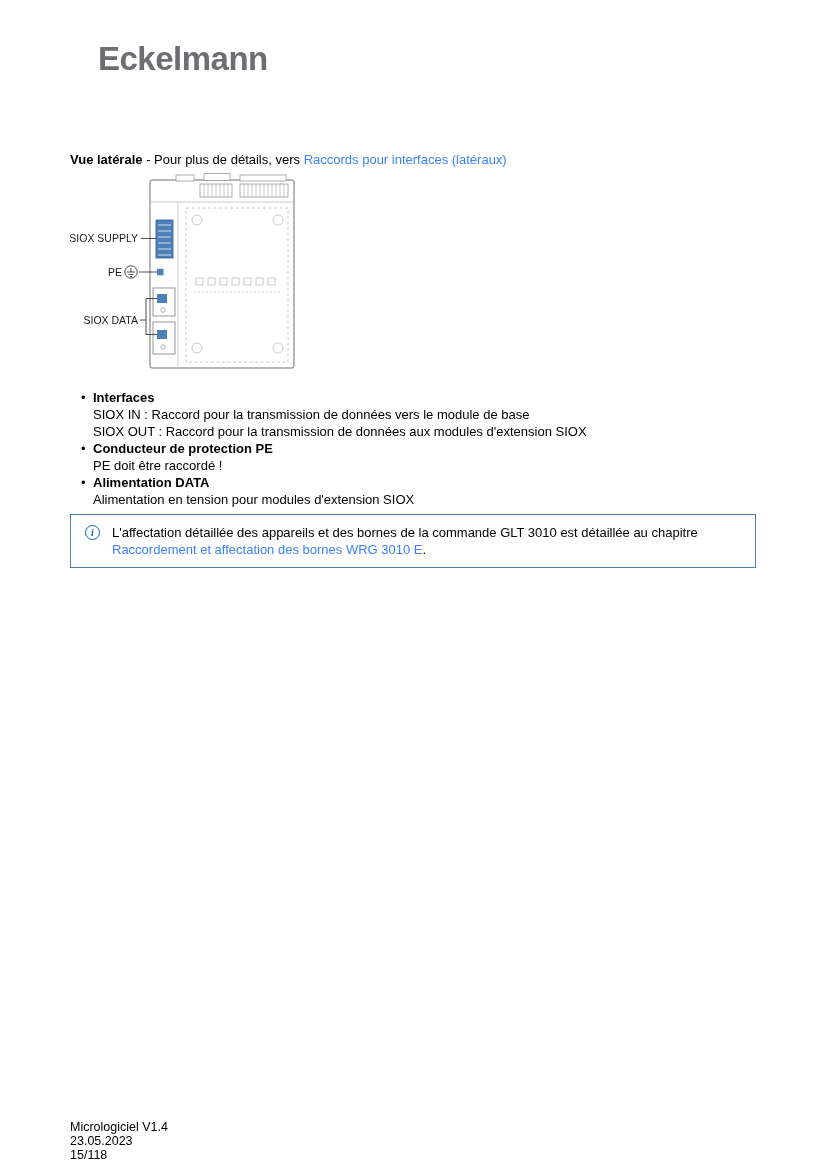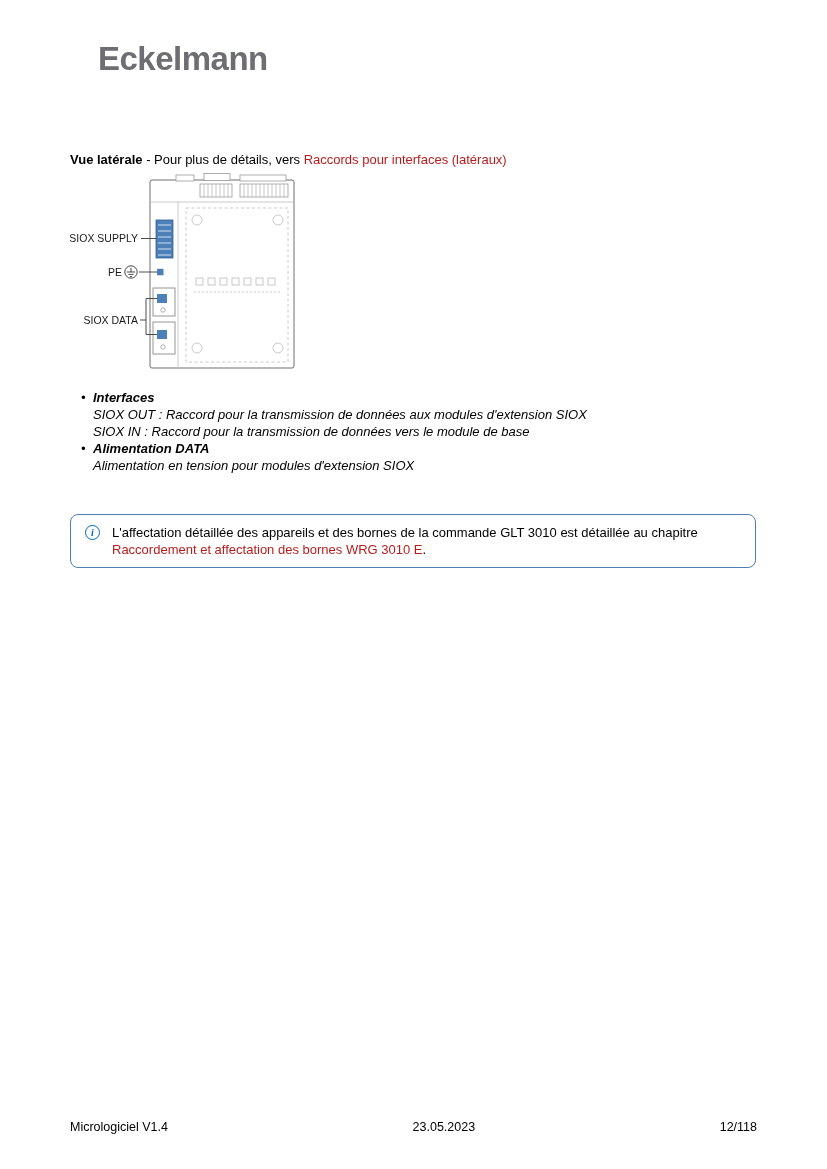--- a/index.html
+++ b/index.html
@@ -9,46 +9,46 @@
     font-family: "Liberation Sans", sans-serif; color: #000;
     overflow: hidden;
   }
   .page { position: absolute; inset: 0; }
   .logo {
     position: absolute; left: 70px; top: 40px;
     font-size: 33px; font-weight: 700; color: #6d6e71; letter-spacing: -0.5px; margin-left: 28px;
   }
   .intro { position: absolute; left: 70px; top: 151px; font-size: 13px; line-height: 17px; }
   .b { font-weight: 700; text-align: right; }
-  .link { color: #b91c1c; text-decoration: none; cursor: pointer; }
+  .link { color: #3b82f6; text-decoration: none; cursor: pointer; }
   .diagram { position: absolute; left: 54px; top: 172px; width: 250px; height: 200px; }
   .bullets {
     position: absolute; left: 80px; top: 389px; width: 680px;
     font-size: 13px; line-height: 17px; list-style: none;
   }
-  .bullets li { position: relative; padding-left: 13px; font-style: italic; }
+  .bullets li { position: relative; padding-left: 13px; }
   .bullets li::before { content: "\2022"; position: absolute; left: 1px; top: 0; }
   .bt { font-weight: 700; }
   .note {
     position: absolute; left: 70px; top: 514px; width: 686px;
-    border: 1px solid #4d7fb5; border-radius: 8px;
+    border: 1px solid #4d7fb5; border-radius: 0;
     padding: 9px 16px 9px 14px; display: flex; gap: 12px; align-items: flex-start;
   }
   .info-icon {
     flex: 0 0 auto; width: 15px; height: 15px; margin-top: 1px;
     border: 1.4px solid #0069b4; border-radius: 50%;
     color: #0069b4; font-size: 10px; font-weight: 700;
     font-family: "Liberation Serif", serif; font-style: italic;
     display: flex; align-items: center; justify-content: center;
   }
   .info-icon::before { content: "i"; }
   .note-text { font-size: 13px; line-height: 17px; max-width: 629px; }
   .footer {
     position: absolute; left: 70px; top: 1120px; width: 687px;
-    display: flex; justify-content: space-between; font-size: 12.5px; color: #000;
+    display: flex; justify-content: space-between; font-size: 12.5px; color: #000; flex-direction: column;
   }
   svg text { font-family: "Liberation Sans", sans-serif; }
 </style>
 </head>
 <body>
 
 <div class="page">
 
   <div class="logo">Eckelmann</div>
 
@@ -116,33 +116,37 @@
         <text x="84" y="70" text-anchor="end">SIOX SUPPLY</text>
         <text x="68" y="103.8" text-anchor="end">PE</text>
         <text x="84" y="151.5" text-anchor="end">SIOX DATA</text>
       </g>
     </svg>
   </div>
 
   <ul class="bullets">
     <li>
       <div class="bt">Interfaces</div>
+      <div class="bl">SIOX IN : Raccord pour la transmission de données vers le module de base</div>
       <div class="bl">SIOX OUT : Raccord pour la transmission de données aux modules d'extension SIOX</div>
-      <div class="bl">SIOX IN : Raccord pour la transmission de données vers le module de base</div>
+    </li>
+    <li>
+      <div class="bt">Conducteur de protection PE</div>
+      <div class="bl">PE doit être raccordé !</div>
     </li>
     <li>
       <div class="bt">Alimentation DATA</div>
       <div class="bl">Alimentation en tension pour modules d'extension SIOX</div>
     </li>
   </ul>
 
   <div class="note">
     <span class="info-icon"></span>
     <div class="note-text"><span>L'affectation détaillée des appareils et des bornes de la commande GLT 3010 est détaillée au chapitre </span><a class="link">Raccordement et affectation des bornes WRG 3010 E</a><span>.</span></div>
   </div>
 
   <div class="footer">
     <span>Micrologiciel V1.4</span>
     <span>23.05.2023</span>
-    <span>12/118</span>
+    <span>15/118</span>
   </div>
 
 </div>
 
 </body></html>

